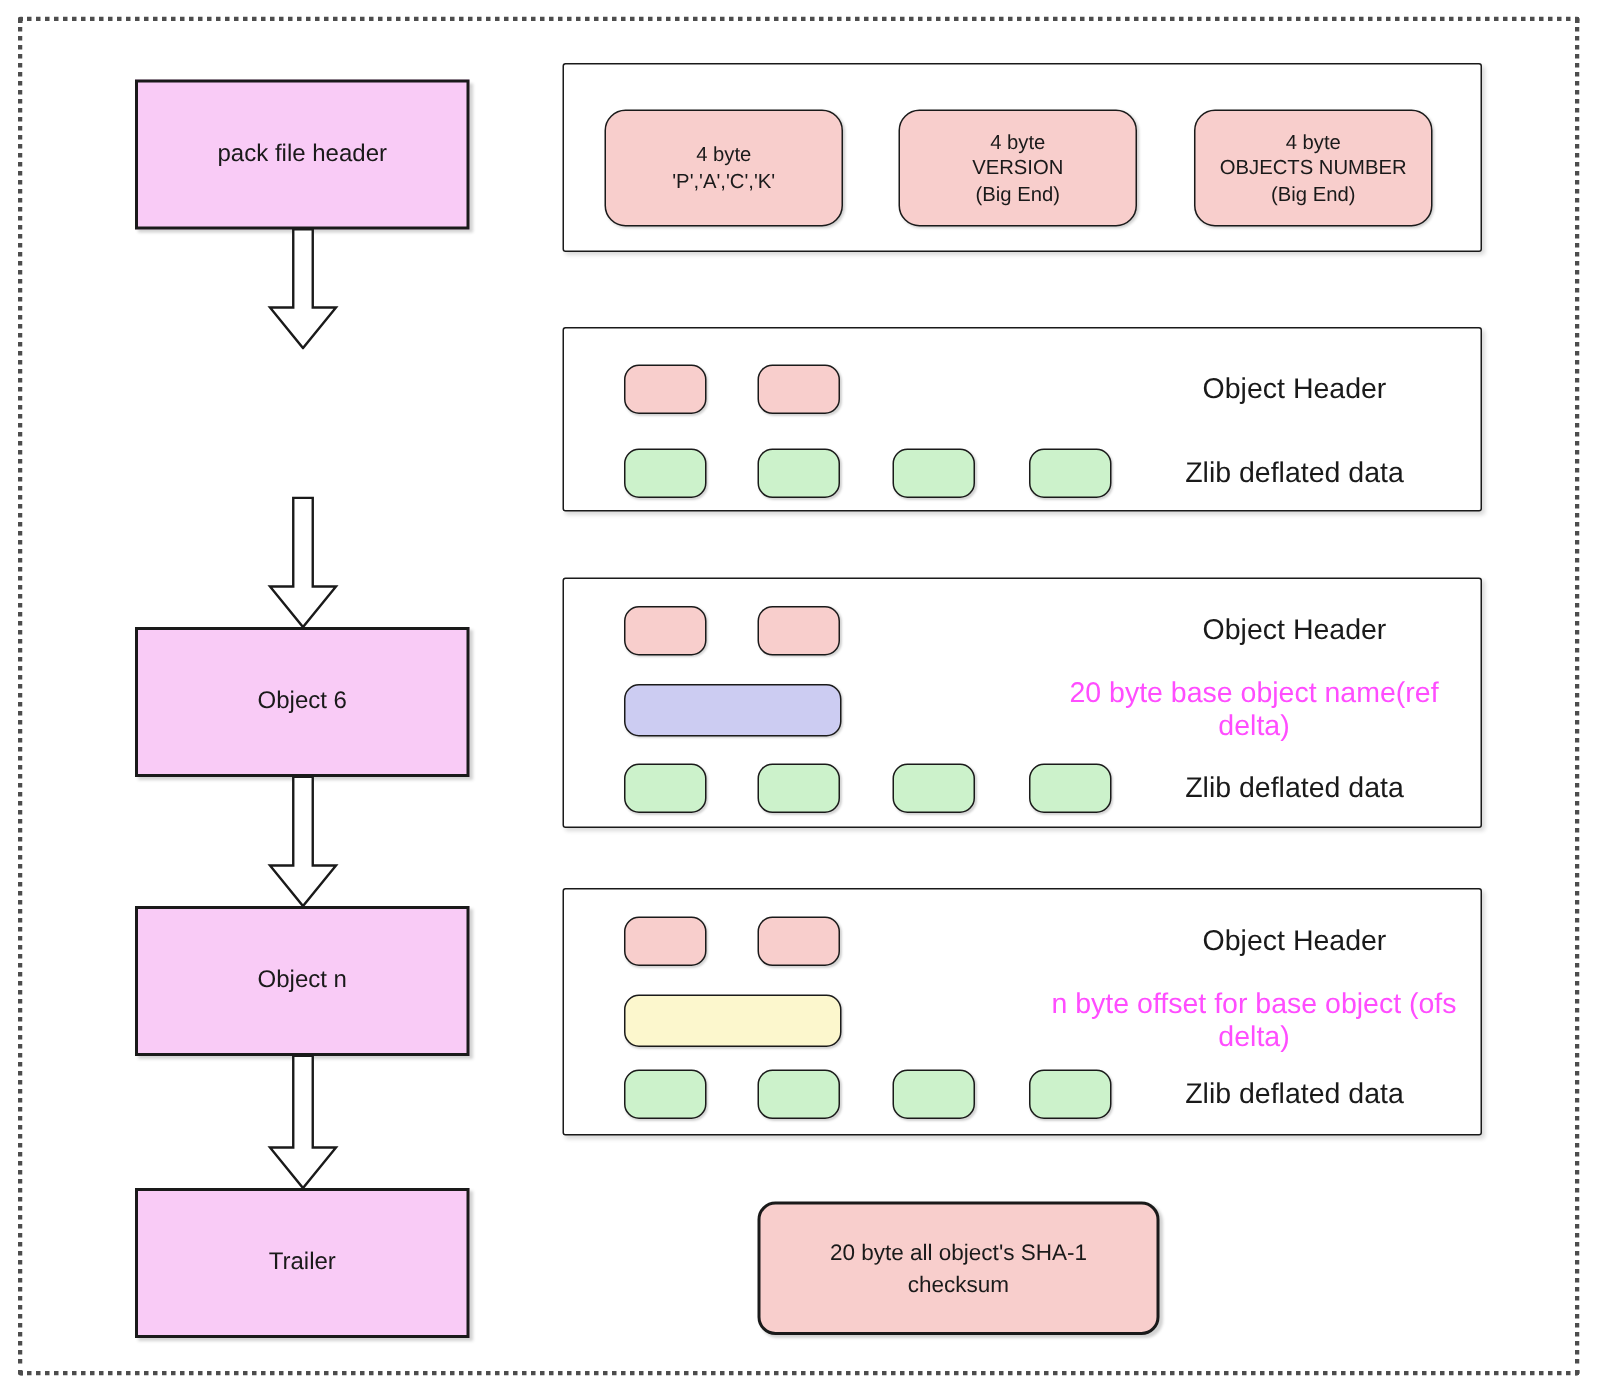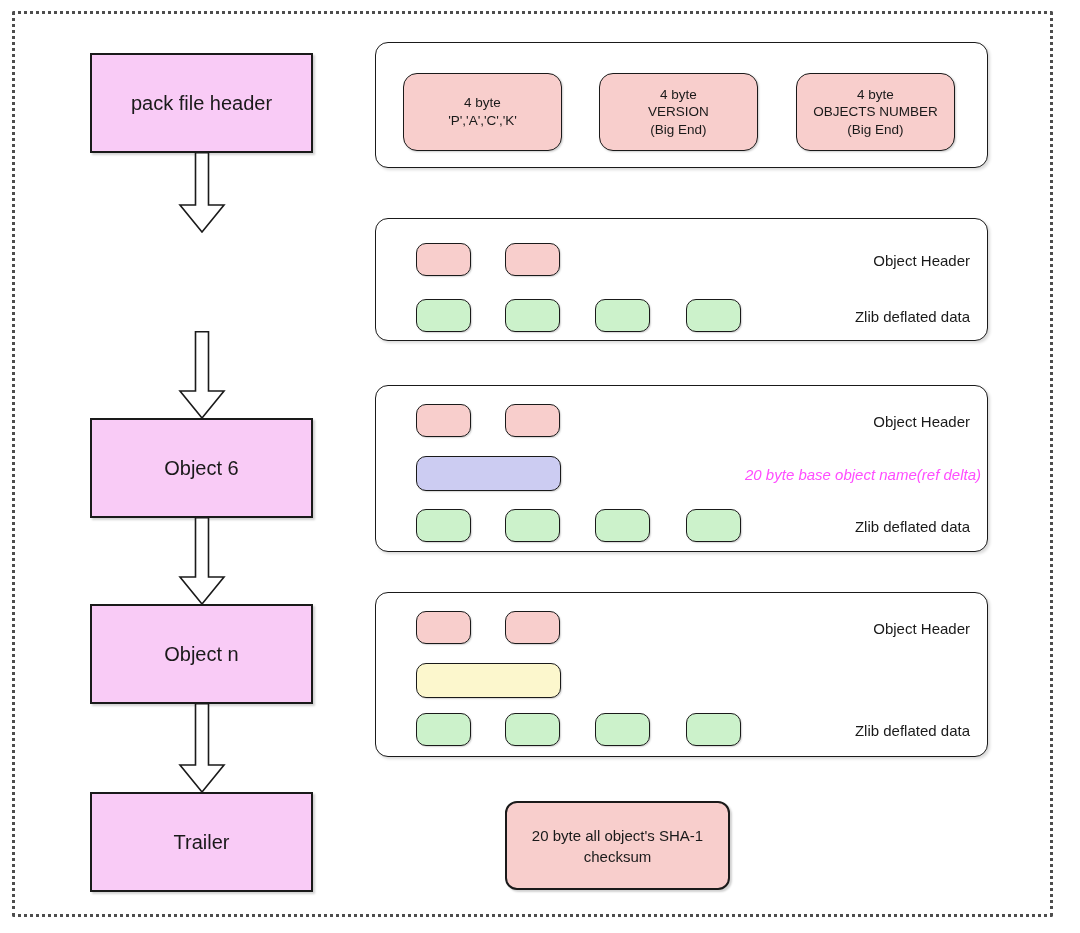--- a/index.html
+++ b/index.html
@@ -7,44 +7,44 @@
        font-family:"Liberation Sans","DejaVu Sans",sans-serif;color:var(--ink,#1a1a1a);}
   .canvas{position:absolute;inset:0;}
 
   .dotted-frame{position:absolute;left:12px;top:11px;width:1041px;height:906px;
     border:3px dotted var(--frame,#4d4d4d);box-sizing:border-box;border-radius:2px;}
 
   
   .flow-node{position:absolute;left:90px;width:223px;height:100px;box-sizing:border-box;
     background:var(--node-pink,#f9cbf6);border:2px solid var(--ink,#1a1a1a);
     display:flex;align-items:center;justify-content:center;
-    font-size:20px;box-shadow:2px 2px 2px rgba(0,0,0,0.18);}
+    font-size:16px;box-shadow:2px 2px 2px rgba(0,0,0,0.18);}
   .arrow-svg{position:absolute;left:178px;width:48px;}
 
   
   .panel{position:absolute;left:375px;width:613px;box-sizing:border-box;background:#fff;
-    border:1.5px solid var(--ink,#1a1a1a);border-radius:13px;
+    border:1.5px solid var(--ink,#1a1a1a);border-radius:2px;
     box-shadow:2px 2px 3px rgba(0,0,0,0.15);}
   .field-box{position:absolute;width:159px;height:78px;box-sizing:border-box;
     background:var(--field-red,#f8cecc);border:1.5px solid var(--ink,#1a1a1a);border-radius:14px;
     display:flex;align-items:center;justify-content:center;text-align:center;
     font-size:13.5px;line-height:1.3;white-space:pre-line;box-shadow:1px 1px 2px rgba(0,0,0,0.2);}
   .chip{position:absolute;width:55px;height:33px;box-sizing:border-box;
     border:1.5px solid var(--ink,#1a1a1a);border-radius:10px;box-shadow:1px 1px 1.5px rgba(0,0,0,0.18);}
   .chip.red{background:var(--field-red,#f8cecc);}
   .chip.green{background:var(--field-green,#ccf2cb);}
   .bar{position:absolute;left:40px;width:145px;height:35px;box-sizing:border-box;
     border:1.5px solid var(--ink,#1a1a1a);border-radius:10px;box-shadow:1px 1px 1.5px rgba(0,0,0,0.18);}
   .bar.purple{background:var(--bar-purple,#ccccf2);}
   .bar.yellow{background:var(--bar-yellow,#fcf7cd);}
-  .row-label{position:absolute;left:380px;width:214px;text-align:right;
-    transform:translateY(-50%);font-size:15px;}
-  .row-label.magenta{left:315px;width:290px;color:var(--magenta,#ff4dff);font-style:italic;}
+  .row-label{position:absolute;left:380px;width:214px;text-align:center;
+    transform:translateY(-50%);font-size:19px;}
+  .row-label.magenta{left:315px;width:290px;color:var(--magenta,#ff4dff);}
 
-  .trailer-box{position:absolute;left:505px;top:801px;width:225px;height:89px;box-sizing:border-box;
+  .trailer-box{position:absolute;left:505px;top:801px;width:268px;height:89px;box-sizing:border-box;
     background:var(--field-red,#f8cecc);border:2px solid var(--ink,#1a1a1a);border-radius:12px;
     display:flex;align-items:center;justify-content:center;text-align:center;
     font-size:15px;line-height:1.4;white-space:pre-line;box-shadow:2px 2px 2px rgba(0,0,0,0.18);}
 
   svg polygon{fill:#fff;stroke:var(--ink,#1a1a1a);stroke-width:1.6;stroke-linejoin:miter;}
 </style>
 </head>
 <body>
 
 <div class="canvas">
@@ -110,20 +110,21 @@
     <div class="chip green" style="left:219px;top:123px"></div>
     <div class="chip green" style="left:310px;top:123px"></div>
     <div class="row-label" style="top:140px">Zlib deflated data</div>
   </div>
 
   <div class="panel" style="top:592px;height:165px">
     <div class="chip red" style="left:40px;top:18px"></div>
     <div class="chip red" style="left:129px;top:18px"></div>
     <div class="row-label" style="top:35px">Object Header</div>
     <div class="bar yellow" style="top:70px"></div>
+    <div class="row-label magenta" style="top:88px">n byte offset for base object (ofs delta)</div>
     <div class="chip green" style="left:40px;top:120px"></div>
     <div class="chip green" style="left:129px;top:120px"></div>
     <div class="chip green" style="left:219px;top:120px"></div>
     <div class="chip green" style="left:310px;top:120px"></div>
     <div class="row-label" style="top:137px">Zlib deflated data</div>
   </div>
 
   <div class="trailer-box">20 byte all object's SHA-1
 checksum</div>
 

